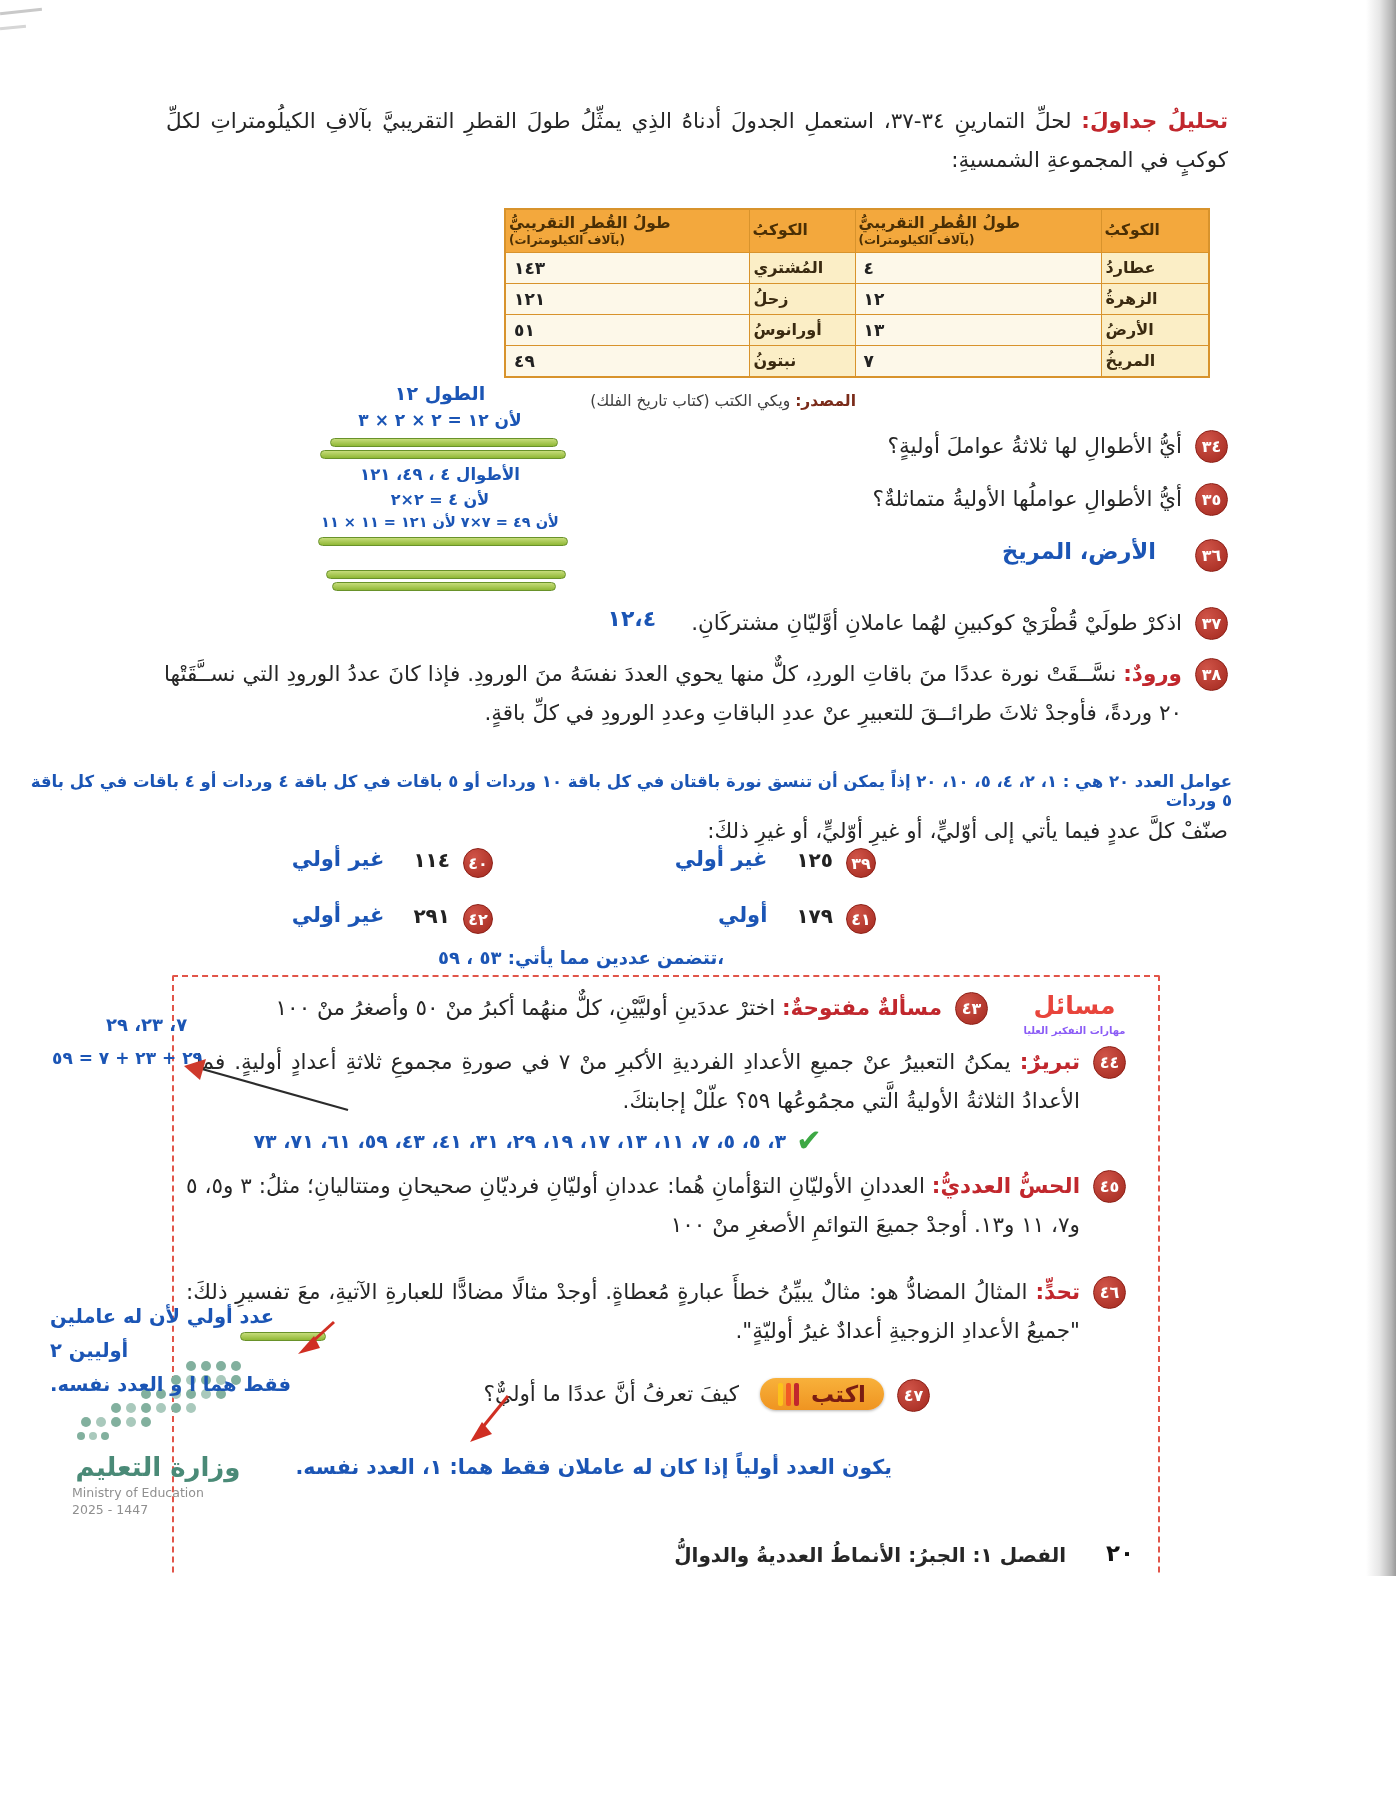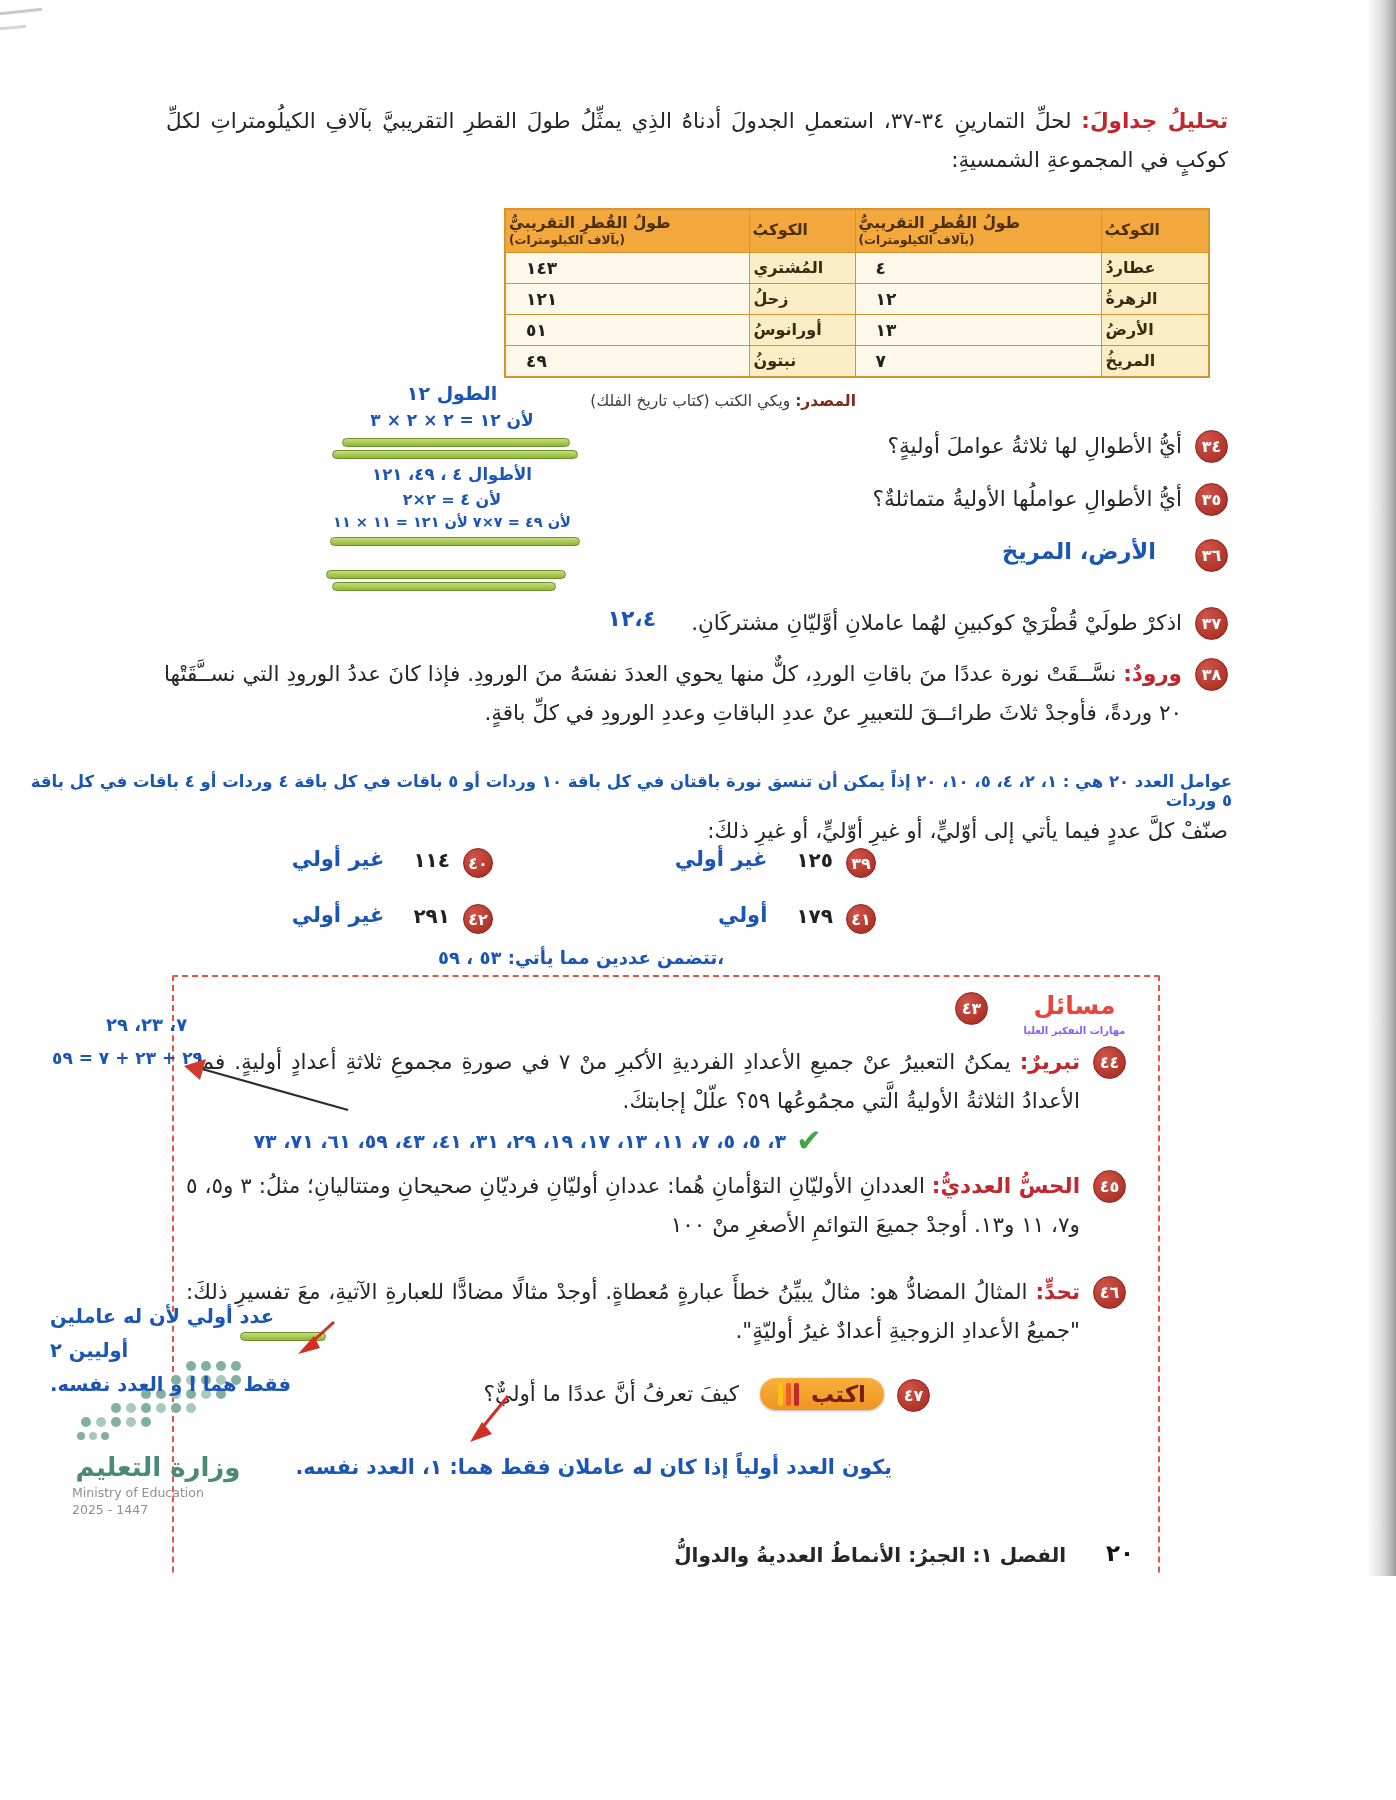--- a/index.html
+++ b/index.html
@@ -21,21 +21,21 @@
   
   .intro{font-size:21.5px;line-height:1.8;color:#262626;text-align:justify}
 
   
   .ptable{border-collapse:collapse;table-layout:fixed;border:2.5px solid #d8932c}
   .ptable th,.ptable td{border:1.6px solid #d8932c;text-align:left;vertical-align:middle}
   .ptable th{background:#f3a83d;color:#4a2f05;padding:4px 3px}
   .th-main{font-size:15.5px;font-weight:bold;line-height:1.25}
   .th-sub{font-size:12px;font-weight:bold;line-height:1.2}
   .td-planet{background:#fbeec6;font-weight:bold;font-size:16px;color:#3a2a10;padding:5px 4px}
-  .td-num{background:#fdf8e9;font-weight:bold;font-size:17px;color:#222;letter-spacing:5px;padding:5px 20px}
+  .td-num{background:#fdf8e9;font-weight:bold;font-size:17px;color:#222;letter-spacing:5px;padding:5px 8px}
   .source{font-size:15.5px;color:#3d3d3d}
   .src-label{font-weight:bold;color:#7a2b1a}
 
   
   .ann{color:#1b55b5;font-weight:bold;text-align:center;line-height:1.5}
   .hl{background:linear-gradient(to bottom,#c6dc7a,#90b836);border:1px solid #69922a;border-radius:5px;height:9px}
 
   
   .cval{font-size:20px;color:#222;letter-spacing:4px;margin-top:3px;font-weight:bold}
   .cans{font-size:21px;margin-right:16px;margin-top:2px;white-space:nowrap}
@@ -133,21 +133,21 @@
         <td class="td-num">٤٩</td>
       </tr>
     </tbody>
   </table>
 
   <div class="abs source" style="top:392px;right:540px">
     <span class="src-label">المصدر:</span>
     <span>ويكي الكتب (كتاب تاريخ الفلك)</span>
   </div>
 
-  <div class="abs ann" style="top:379px;left:324px;width:256px">
+  <div class="abs ann" style="top:379px;left:312px;width:256px">
     <div style="font-size:19px">الطول ١٢</div>
     <div style="font-size:17px">لأن ١٢ = ٢ × ٢ × ٣</div>
     <div class="hl" style="margin:5px 10px 0 18px"></div>
     <div class="hl" style="margin:3px 2px 4px 8px"></div>
     <div style="font-size:16.5px">الأطوال ٤ ، ٤٩، ١٢١</div>
     <div style="font-size:16px">لأن ٤ = ٢×٢</div>
     <div style="font-size:14.5px;white-space:nowrap">لأن ٤٩ = ٧×٧ لأن ١٢١ = ١١ × ١١</div>
     <div class="hl" style="margin:3px 0 0 6px"></div>
   </div>
 
@@ -212,20 +212,24 @@
 
   <div class="abs hotsbox" style="top:975px;left:172px;width:988px;height:818px">
 
     <div class="abs" style="top:14px;right:6px;width:155px;text-align:center">
       <div class="hots1">مسائل</div>
       <div class="hots2">مهارات التفكير العليا</div>
     </div>
 
     <div class="abs qrow" style="top:12px;right:170px;width:820px">
       <div class="qcircle">٤٣</div>
+      <div class="qtext">
+        <span class="kw">مسألةٌ مفتوحةٌ:</span>
+        <span>اخترْ عددَينِ أوليَّيْنِ، كلٌّ منهُما أكبرُ منْ ٥٠ وأصغرُ منْ ١٠٠</span>
+      </div>
     </div>
 
     <div class="abs qrow" style="top:66px;right:32px;width:930px">
       <div class="qcircle">٤٤</div>
       <div class="qtext">
         <span class="kw">تبريرٌ:</span>
         <span>يمكنُ التعبيرُ عنْ جميعِ الأعدادِ الفرديةِ الأكبرِ منْ ٧ في صورةِ مجموعِ ثلاثةِ أعدادٍ أوليةٍ. فما الأعدادُ الثلاثةُ الأوليةُ الَّتي مجمُوعُها ٥٩؟ علّلْ إجابتكَ.</span>
       </div>
     </div>
 

